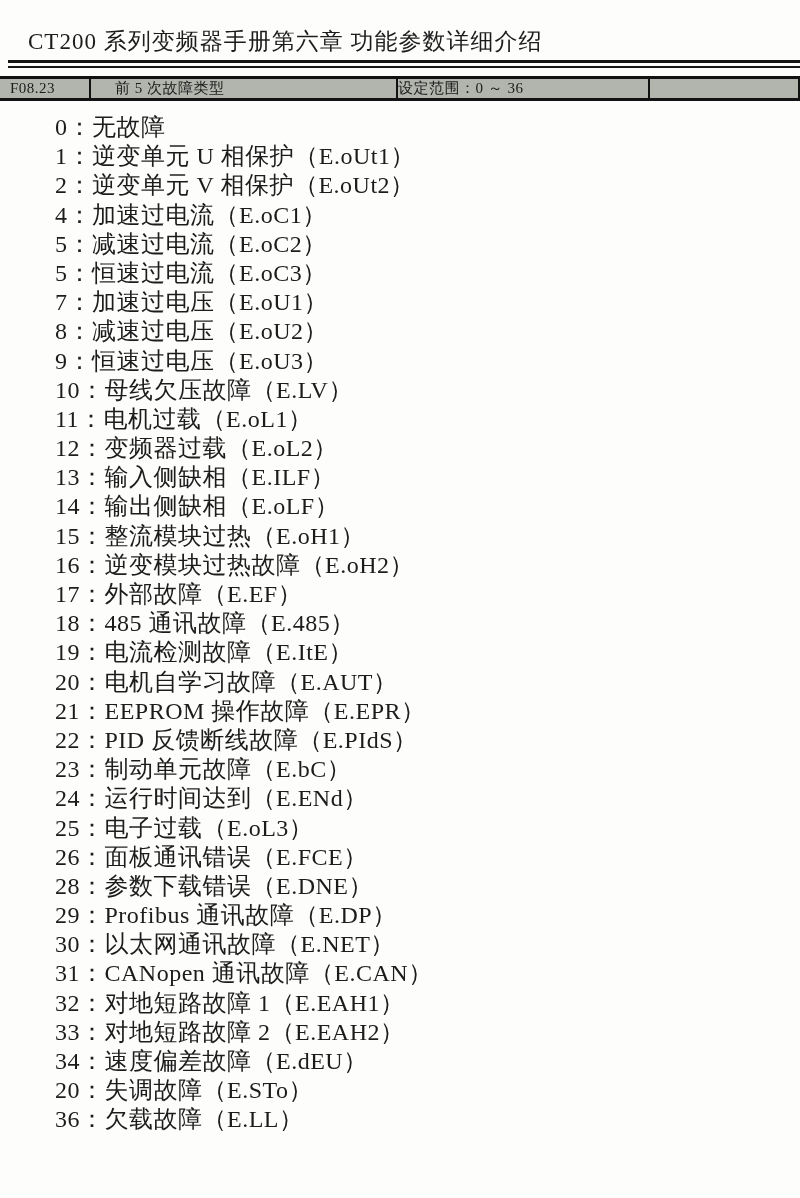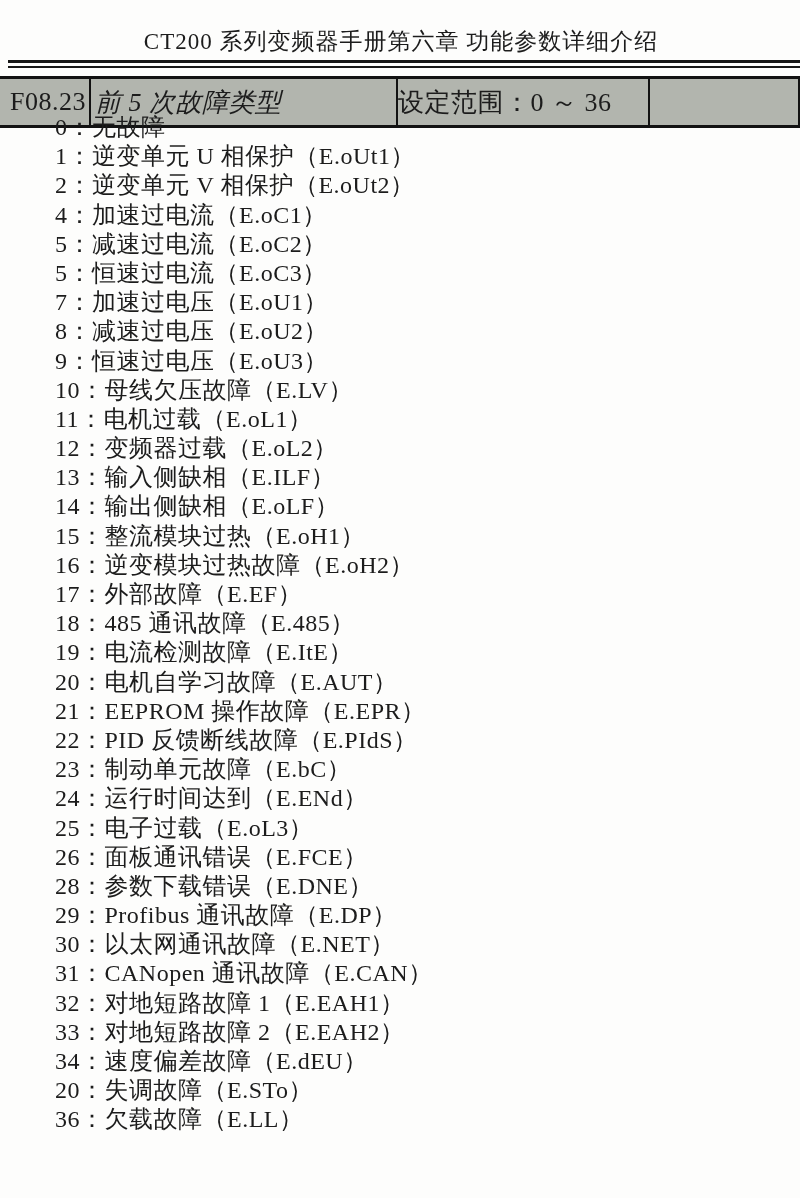--- a/index.html
+++ b/index.html
@@ -17,21 +17,21 @@
     background: #fdfdfc;
   }
 
   
   .page-header {
     position: absolute;
     top: 26px;
     left: 28px;
     right: 26px;
     display: flex;
-    justify-content: center;
+    justify-content: flex-start;
     align-items: baseline;
     font-size: 23px;
     letter-spacing: 1px;
     white-space: nowrap;
   }
   .page-header .right {
     font-weight: 500;
   }
 
   
@@ -44,40 +44,40 @@
     border-top: 3px solid #171717;
     border-bottom: 2px solid #171717;
   }
 
   
   .param-row {
     position: absolute;
     top: 76px;
     left: 0;
     right: 0;
-    height: 52px;
+    height: 25px;
     box-sizing: border-box;
     background: #b2b5ae;
     border-top: 3px solid #121212;
     border-bottom: 3px solid #121212;
     display: flex;
     align-items: stretch;
-    font-size: 26px;
+    font-size: 15px;
     letter-spacing: 0.5px;
   }
   .param-row .cell {
     box-sizing: border-box;
     display: flex;
     align-items: center;
     border-right: 2px solid #121212;
     overflow: hidden;
     white-space: nowrap;
   }
   .cell-code  { width: 91px;  padding-left: 10px; }
-  .cell-name  { width: 307px; padding-left: 4px; font-style: italic; }
+  .cell-name  { width: 307px; padding-left: 24px; }
   .cell-range { width: 252px; }
   .cell-empty { flex: 1; border-right: none; }
 
   
   .fault-list {
     position: absolute;
     top: 113px;
     left: 55px;
     right: 4px;
     font-size: 24px;

